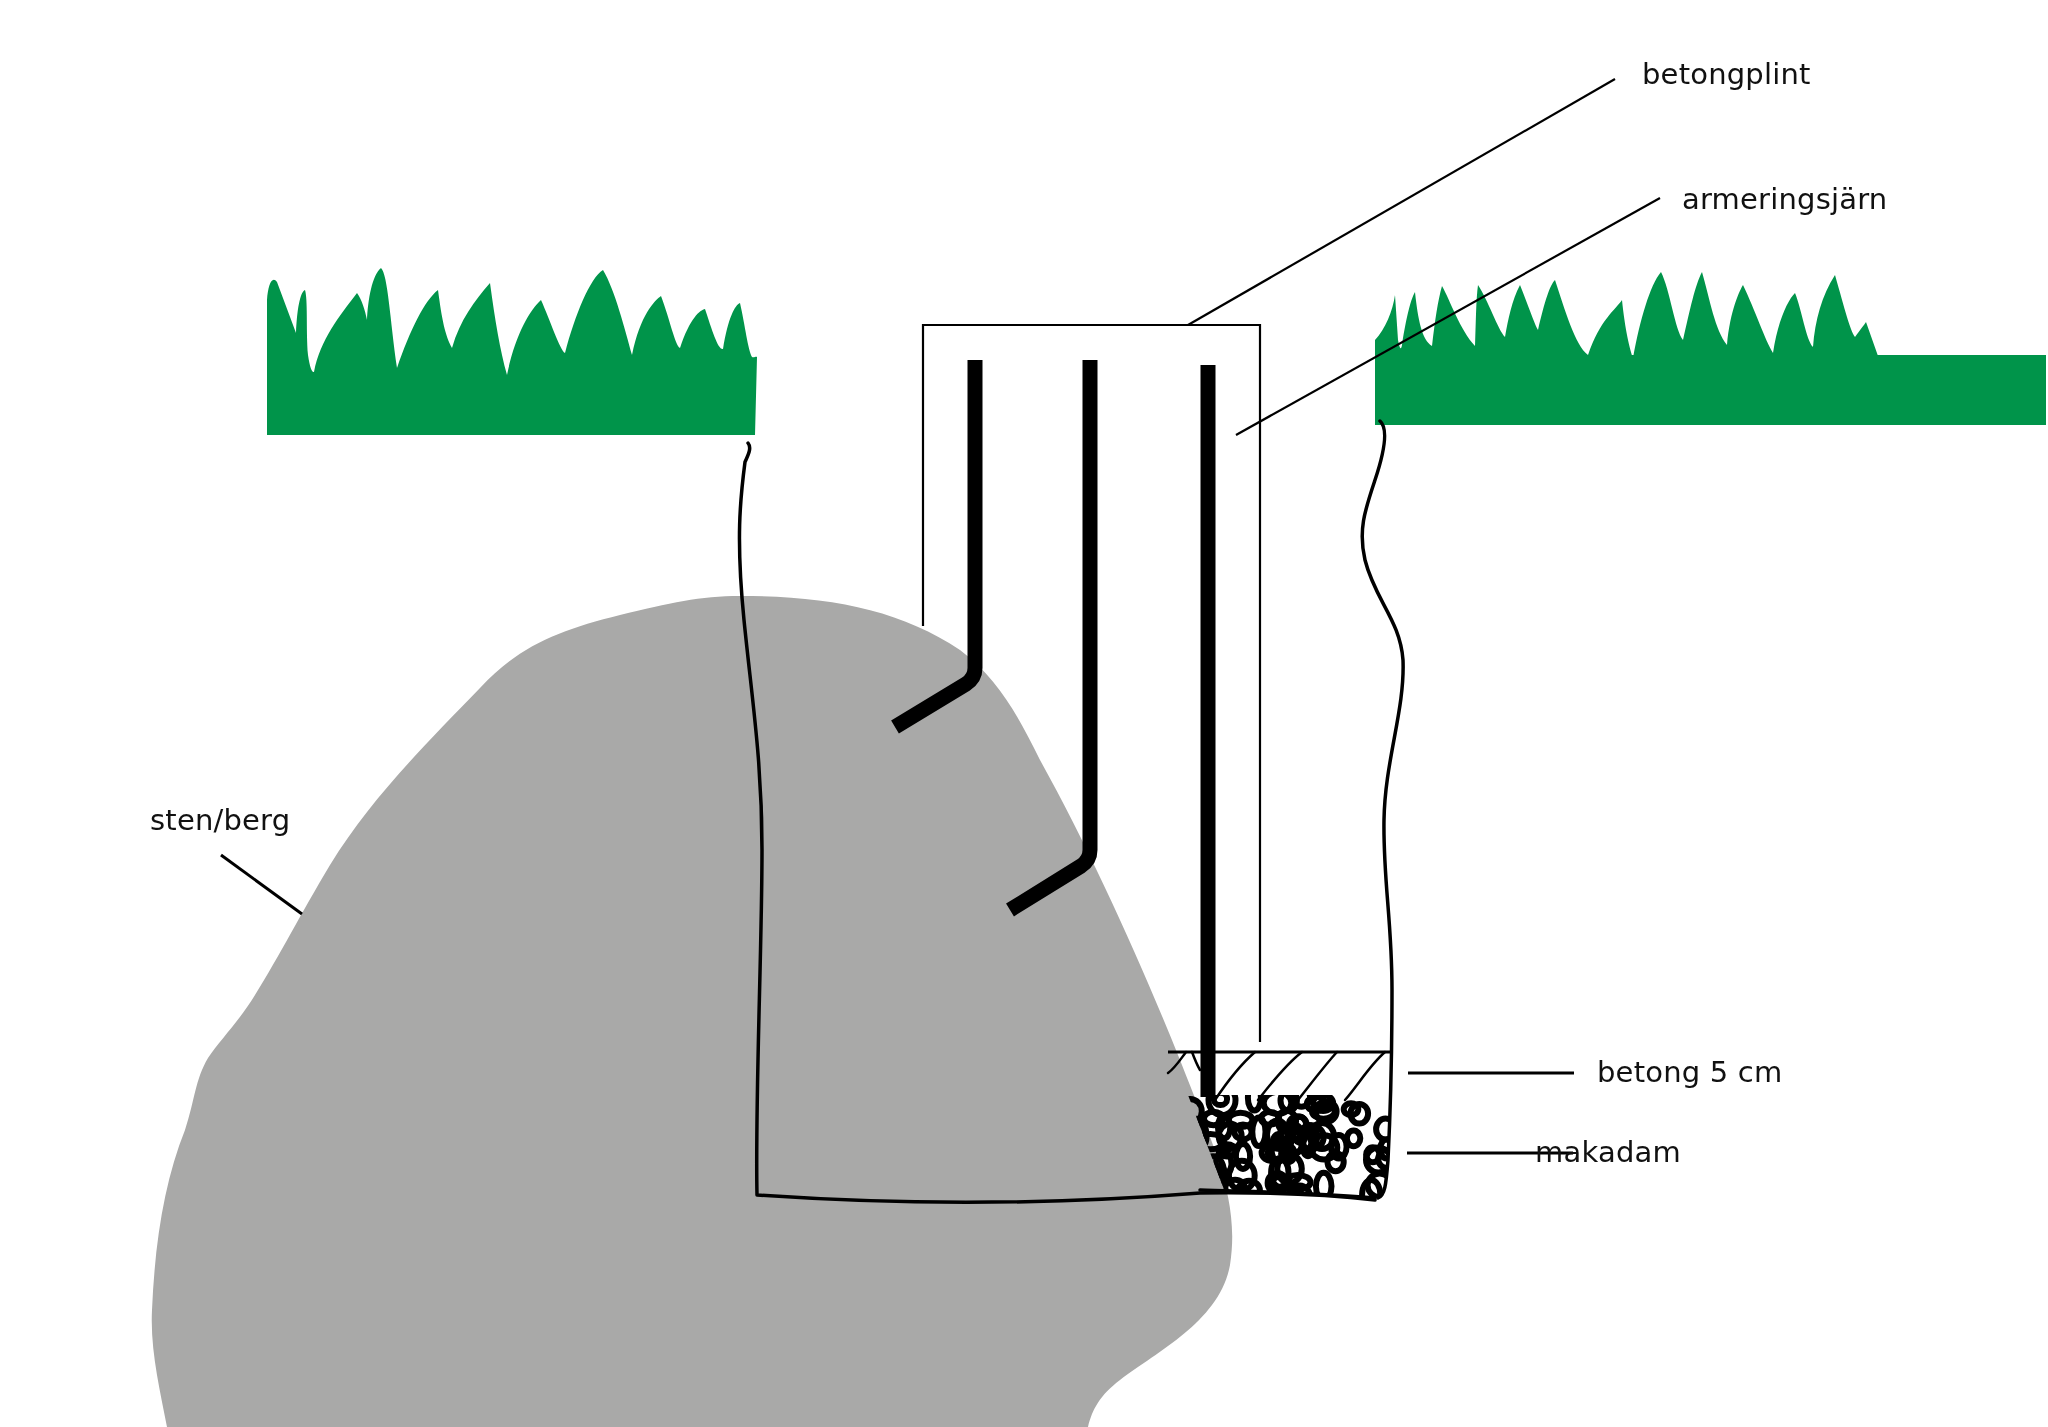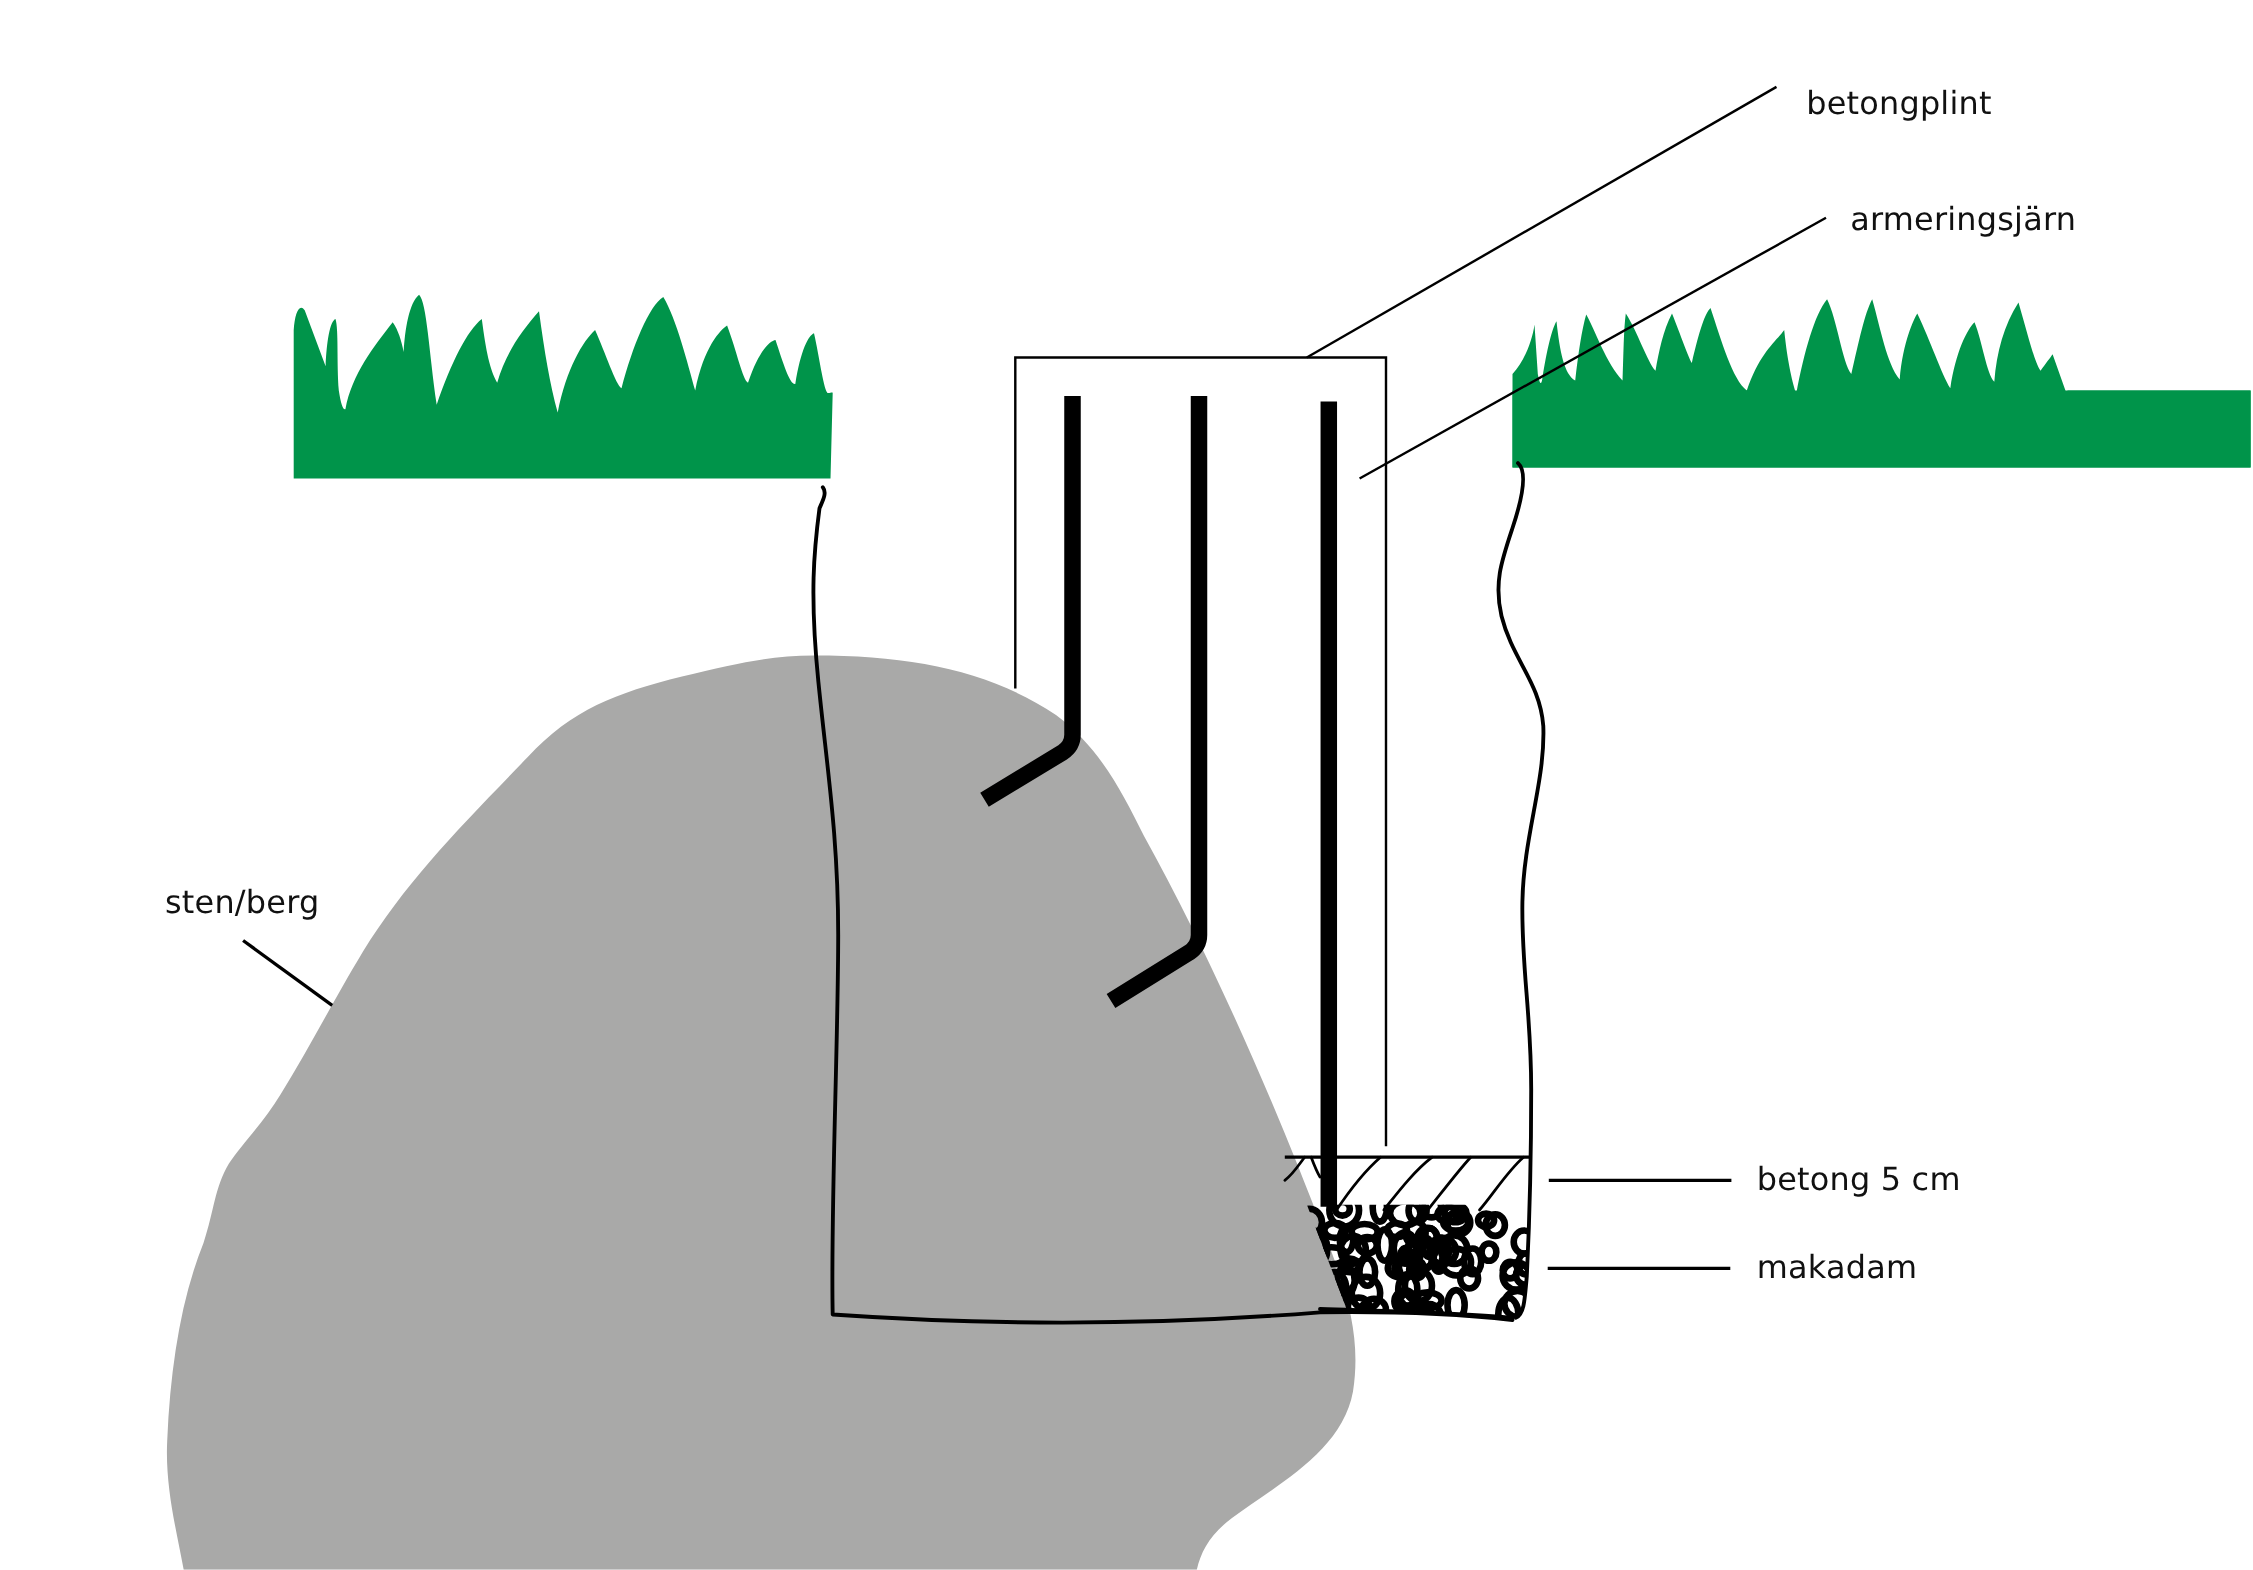--- a/index.html
+++ b/index.html
@@ -7,24 +7,24 @@
   #diagram { position: absolute; left: 0; top: 0; width: 2048px; height: 1427px; display: block; }
   .label {
     position: absolute;
     font-family: "DejaVu Sans", sans-serif;
     font-size: 29px;
     color: #111111;
     white-space: nowrap;
     line-height: 1;
     letter-spacing: 0.2px;
   }
-  #lbl-plint   { left: 1642px; top: 60px; margin-top: 20px; }
+  #lbl-plint   { left: 1642px; top: 60px; }
   #lbl-arm     { left: 1682px; top: 185px; }
   #lbl-betong  { left: 1597px; top: 1058px; }
-  #lbl-makadam { left: 1597px; top: 1138px; text-align: right; }
+  #lbl-makadam { left: 1535px; top: 1138px; text-align: right; }
   #lbl-sten    { left: 150px;  top: 806px; text-align: center; }
 </style>
 </head>
 <body>
 
 <svg id="diagram" viewBox="0 0 2048 1427" xmlns="http://www.w3.org/2000/svg">
 
   <path id="rock" d="M 167 1427
            C 160 1390, 150 1350, 152 1310
            C 155 1240, 165 1180, 185 1130

